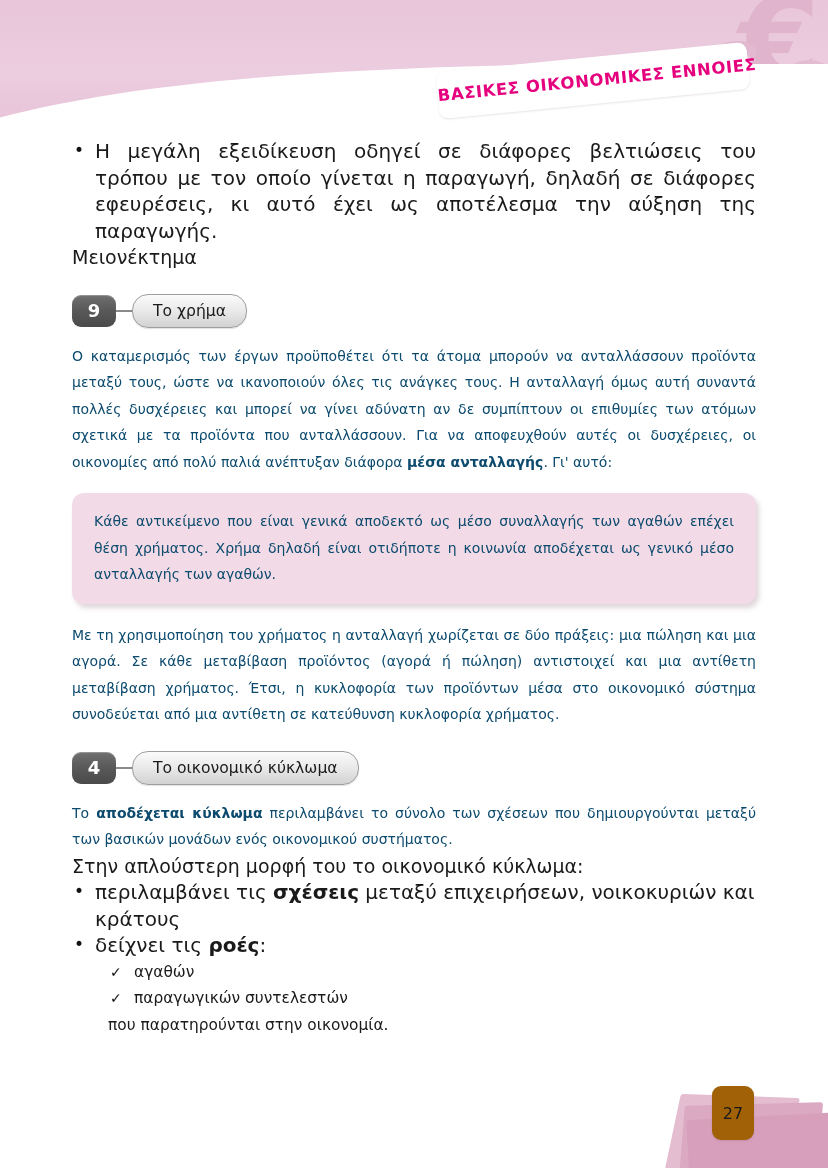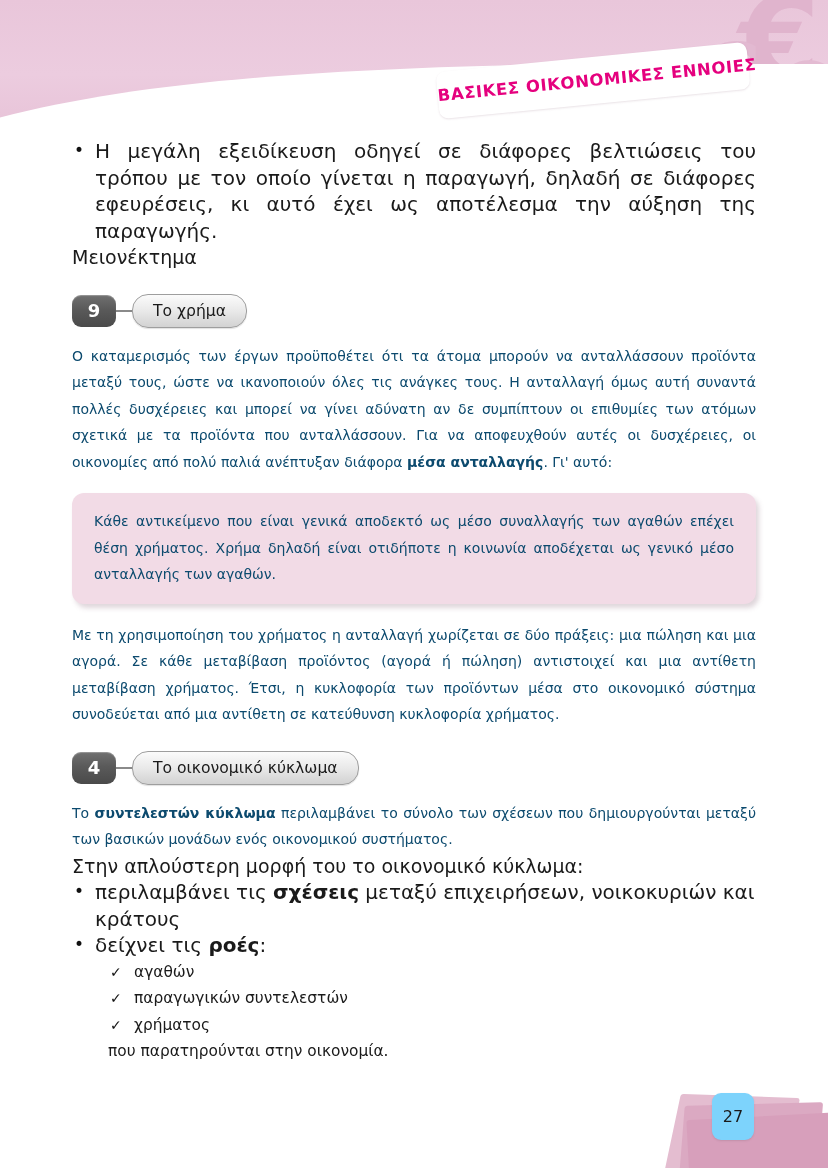--- a/index.html
+++ b/index.html
@@ -250,22 +250,22 @@
     height: 66px;
     background: #d79fbb;
     transform: rotate(-3deg);
     border-radius: 3px;
   }
   .page-box {
     position: absolute;
     right: 74px;
     bottom: 28px;
     width: 42px;
-    height: 47px;
-    background: #7dd3fc;
+    height: 54px;
+    background: #a16207;
     border-radius: 9px;
     display: flex;
     align-items: center;
     justify-content: center;
     font-size: 16px;
     color: #1a1a1a;
     box-shadow: 0 1px 2px rgba(120,90,105,0.22);
   }
   .gap-14 { height: 14px; }
   .gap-18 { height: 18px; }
@@ -325,33 +325,32 @@
   <div class="gap-22"></div>
 
   <div class="section-head">
     <div class="sec-num">4</div>
     <div class="sec-connector"></div>
     <div class="sec-pill">Το οικονομικό κύκλωμα</div>
   </div>
 
   <div class="gap-14"></div>
 
-  <p class="para"><span>Το </span><b>συντελεστών κύκλωμα</b><span> περιλαμβάνει το σύνολο των σχέσεων που δημιουργούνται μεταξύ των βασικών μονάδων ενός οικονομικού συστήματος.</span></p>
+  <p class="para"><span>Το </span><b>αποδέχεται κύκλωμα</b><span> περιλαμβάνει το σύνολο των σχέσεων που δημιουργούνται μεταξύ των βασικών μονάδων ενός οικονομικού συστήματος.</span></p>
 
   <div class="plain-line">Στην απλούστερη μορφή του το οικονομικό κύκλωμα:</div>
 
   <ul class="bullet-list">
     <li class="bullet-item nojust"><span>περιλαμβάνει τις </span><b>σχέσεις</b><span> μεταξύ επιχειρήσεων, νοικοκυριών και κράτους</span></li>
     <li class="bullet-item nojust"><span>δείχνει τις </span><b>ροές</b><span>:</span></li>
   </ul>
 
   <ul class="check-list">
     <li class="check-item">αγαθών</li>
     <li class="check-item">παραγωγικών συντελεστών</li>
-    <li class="check-item">χρήματος</li>
   </ul>
 
   <div class="after-check">που παρατηρούνται στην οικονομία.</div>
 
 </div>
 
 <div class="footer">
   <div class="foot-shape foot-a"></div>
   <div class="foot-shape foot-b"></div>
   <div class="foot-shape foot-c"></div>

